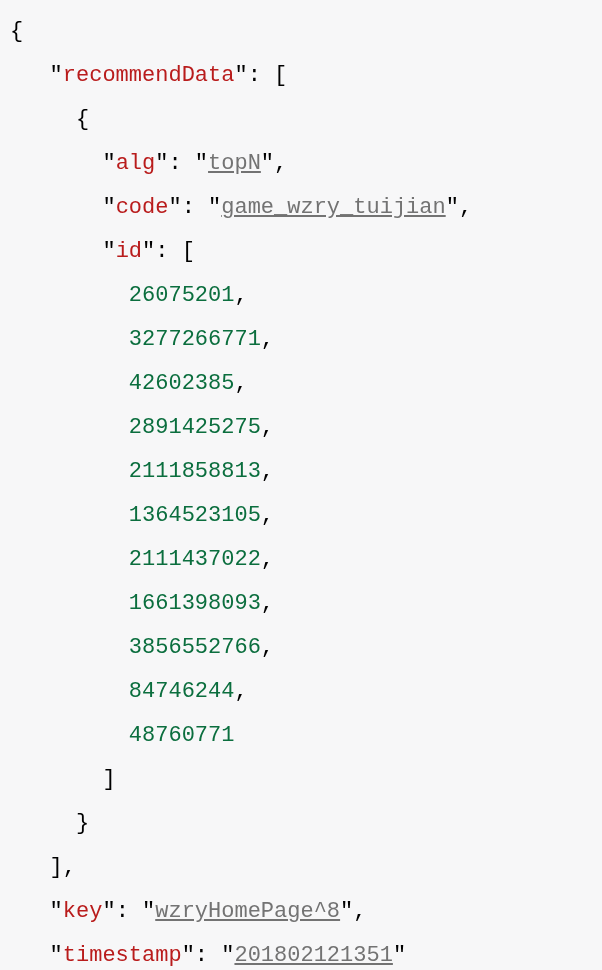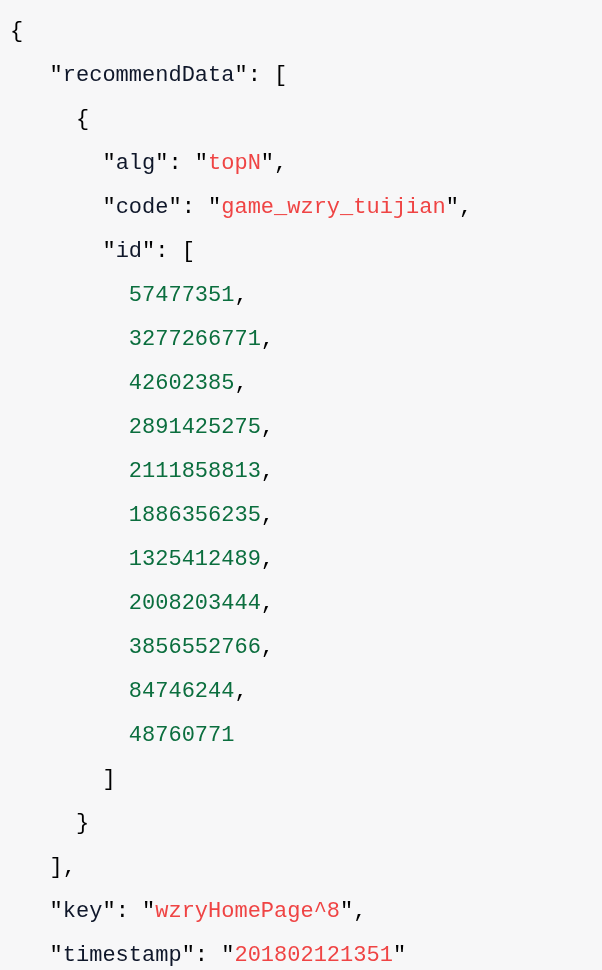--- a/index.html
+++ b/index.html
@@ -16,46 +16,47 @@
       color: #000;
       font-weight: 500;
     }
     .code-block {
       white-space: pre;
     }
     .punct {
       color: #000;
     }
     .key {
-      color: #0f172a;
+      color: #b91c1c;
     }
     .string {
-      color: #ef4444;
+      color: #737373;
+      text-decoration: underline;
     }
     .number {
       color: #0b6e3e;
     }
   </style>
 </head>
 <body>
 
 <div class="code-block"><span class="punct">{</span>
    <span class="punct">"</span><span class="key">recommendData</span><span class="punct">"</span><span class="punct">:</span> <span class="punct">[</span>
      <span class="punct">{</span>
        <span class="punct">"</span><span class="key">alg</span><span class="punct">"</span><span class="punct">:</span> <span class="punct">"</span><span class="string">topN</span><span class="punct">"</span><span class="punct">,</span>
        <span class="punct">"</span><span class="key">code</span><span class="punct">"</span><span class="punct">:</span> <span class="punct">"</span><span class="string">game_wzry_tuijian</span><span class="punct">"</span><span class="punct">,</span>
        <span class="punct">"</span><span class="key">id</span><span class="punct">"</span><span class="punct">:</span> <span class="punct">[</span>
-         <span class="number">57477351</span><span class="punct">,</span>
+         <span class="number">26075201</span><span class="punct">,</span>
          <span class="number">3277266771</span><span class="punct">,</span>
          <span class="number">42602385</span><span class="punct">,</span>
          <span class="number">2891425275</span><span class="punct">,</span>
          <span class="number">2111858813</span><span class="punct">,</span>
-         <span class="number">1886356235</span><span class="punct">,</span>
-         <span class="number">1325412489</span><span class="punct">,</span>
-         <span class="number">2008203444</span><span class="punct">,</span>
+         <span class="number">1364523105</span><span class="punct">,</span>
+         <span class="number">2111437022</span><span class="punct">,</span>
+         <span class="number">1661398093</span><span class="punct">,</span>
          <span class="number">3856552766</span><span class="punct">,</span>
          <span class="number">84746244</span><span class="punct">,</span>
          <span class="number">48760771</span>
        <span class="punct">]</span>
      <span class="punct">}</span>
    <span class="punct">]</span><span class="punct">,</span>
    <span class="punct">"</span><span class="key">key</span><span class="punct">"</span><span class="punct">:</span> <span class="punct">"</span><span class="string">wzryHomePage^8</span><span class="punct">"</span><span class="punct">,</span>
    <span class="punct">"</span><span class="key">timestamp</span><span class="punct">"</span><span class="punct">:</span> <span class="punct">"</span><span class="string">201802121351</span><span class="punct">"</span>
 </div>
 

